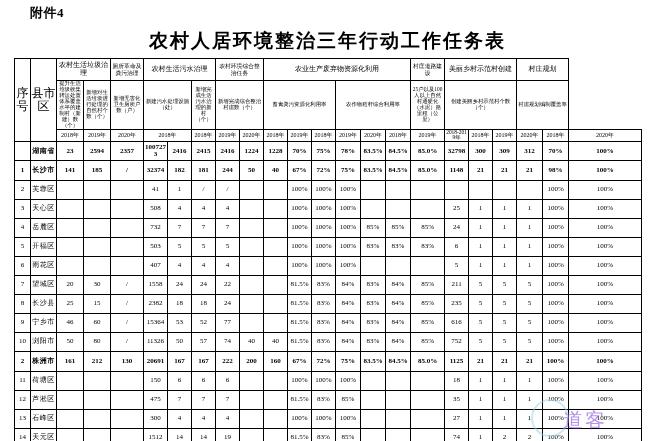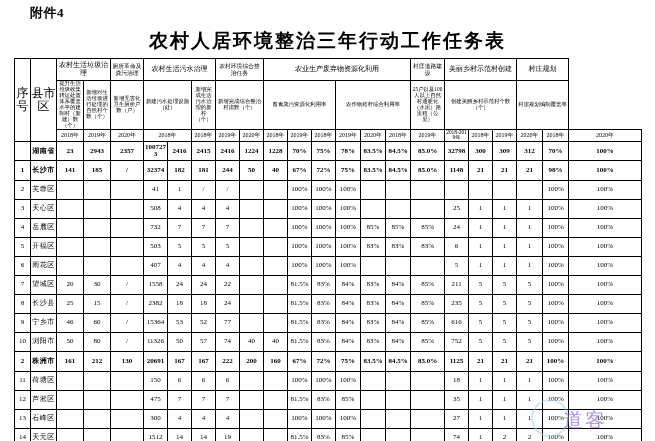--- a/index.html
+++ b/index.html
@@ -180,21 +180,21 @@
         <td>2019年</td>
         <td>2020年</td>
         <td>2018年</td>
         <td>2020年</td>
       </tr>
 
     <tr class="rowdata city">
           <td class="idx"></td>
           <td class="namecell">湖南省</td>
           <td>23</td>
-          <td>2943</td>
+          <td>2594</td>
           <td>2357</td>
           <td>1007273</td>
           <td>2416</td>
           <td>2415</td>
           <td>2416</td>
           <td>1224</td>
           <td>1228</td>
           <td>70%</td>
           <td>75%</td>
           <td>78%</td>

